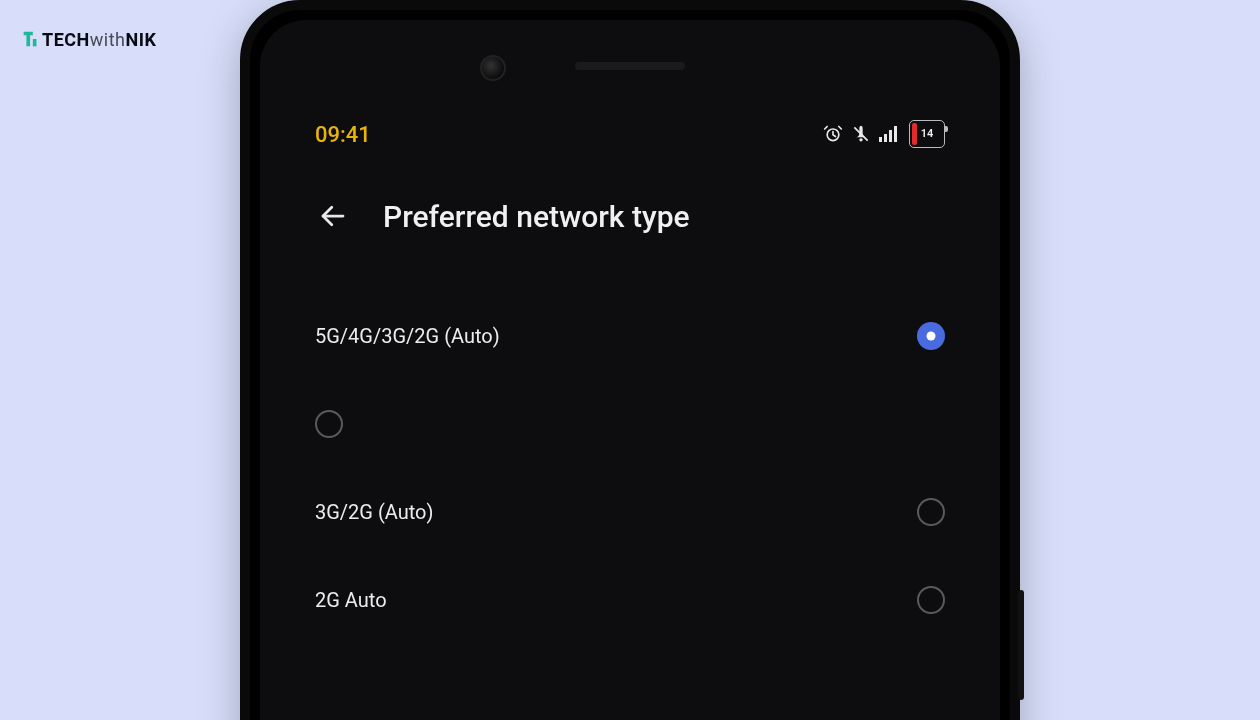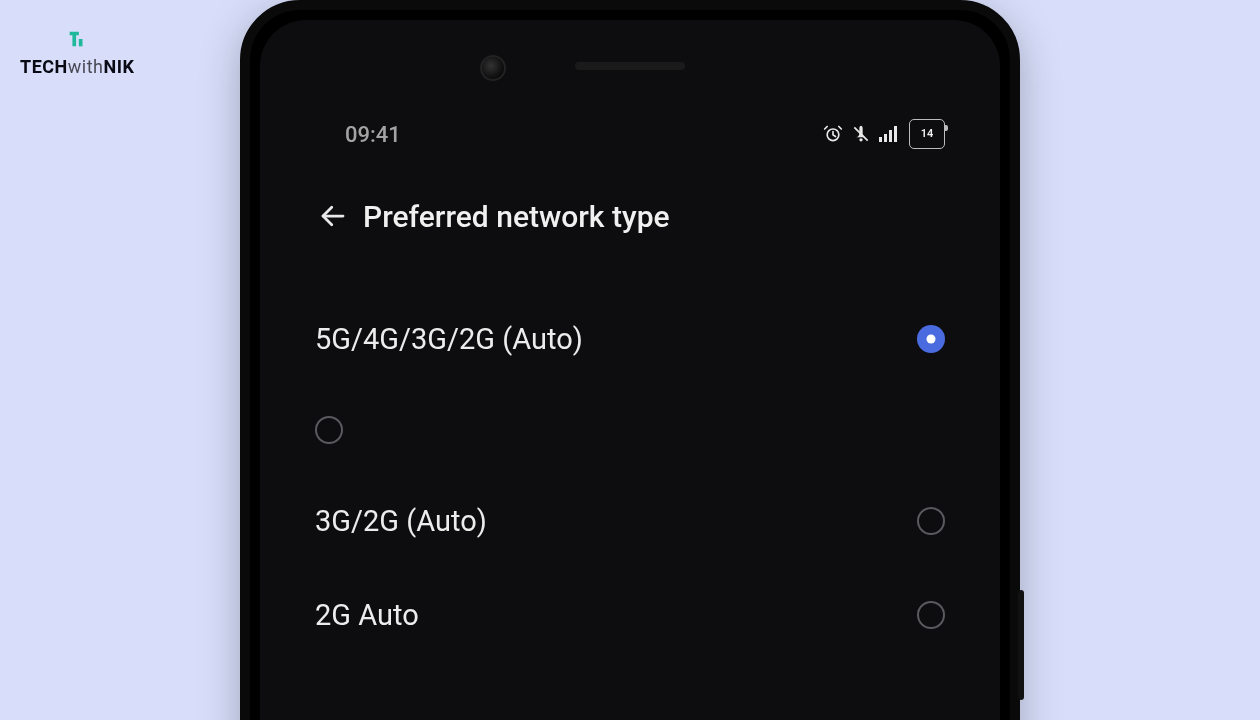--- a/index.html
+++ b/index.html
@@ -12,22 +12,20 @@
     overflow: hidden;
   }
 
   
   .watermark {
     position: absolute;
     top: 28px;
     left: 20px;
     display: flex;
     align-items: center;
-    gap: 6px;
-    flex-direction: column;
   }
   .watermark-icon {
     width: 22px;
     height: 22px;
   }
   .watermark-text {
     font-size: 18px;
     font-weight: 700;
     letter-spacing: 0.5px;
     color: #0a0a14;
@@ -97,38 +95,37 @@
   .status-bar {
     display: flex;
     justify-content: space-between;
     align-items: center;
     height: 56px;
     margin-top: 6px;
   }
   .status-time {
     font-size: 22px;
     font-weight: 500;
-    color: #a3a3a3;
-    margin-left: 30px;
+    color: #eab308;
   }
   .status-icons {
     display: flex;
     align-items: center;
     gap: 8px;
   }
   .status-icons svg { display: block; }
   .battery-box {
     display: flex;
     align-items: center;
     border: 1.5px solid #bbb;
     border-radius: 5px;
-    height: 18px;
+    height: 28px;
     width: 36px;
     position: relative;
-    padding: 14px;
+    padding: 2px;
   }
   .battery-box::after {
     content: "";
     position: absolute;
     right: -4px;
     top: 5px;
     width: 3px;
     height: 6px;
     background: #bbb;
     border-radius: 0 2px 2px 0;
@@ -145,21 +142,21 @@
     top: 50%;
     transform: translate(-50%, -52%);
     font-size: 11px;
     font-weight: 600;
     color: #eee;
   }
 
   .header {
     display: flex;
     align-items: center;
-    gap: 12px;
+    gap: 32px;
     margin-top: 36px;
   }
   .back-btn {
     width: 36px;
     height: 36px;
     display: flex;
     align-items: center;
     justify-content: center;
     cursor: pointer;
   }
@@ -173,21 +170,21 @@
     margin-top: 58px;
   }
   .option-row {
     display: flex;
     justify-content: space-between;
     align-items: center;
     padding: 30px 0;
     cursor: pointer;
   }
   .option-label {
-    font-size: 29px;
+    font-size: 20px;
     color: #ececec;
   }
   .radio {
     width: 28px;
     height: 28px;
     border-radius: 50%;
     border: 2px solid #5a5a5e;
     position: relative;
     flex-shrink: 0;
   }

